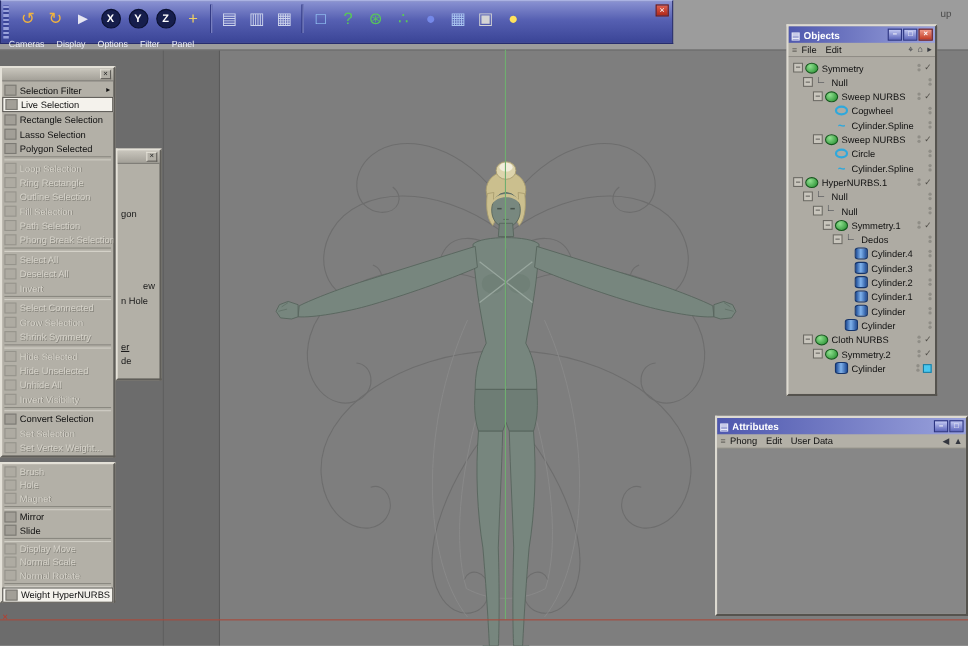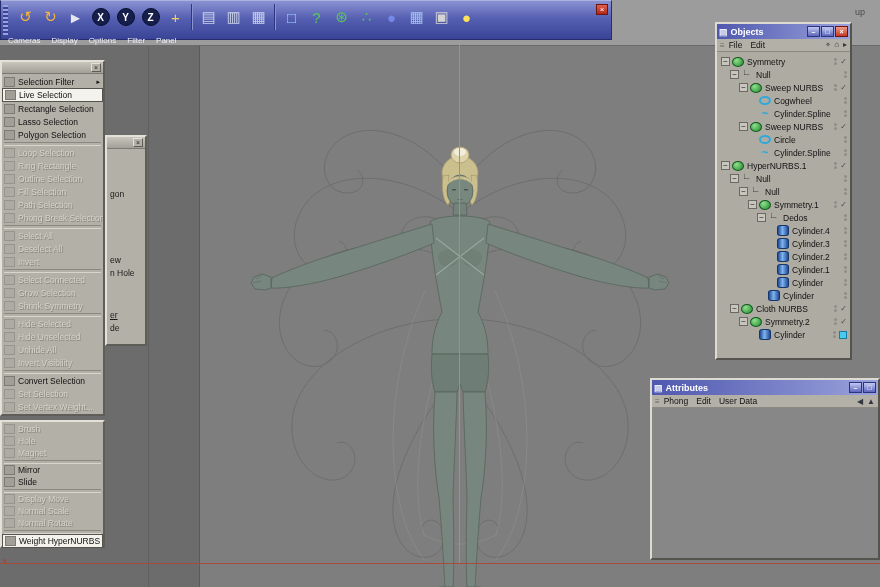--- a/index.html
+++ b/index.html
@@ -266,21 +266,21 @@
           <span class="mi-label">Rectangle Selection</span>
 
         </div>
         <div class="menu-item">
           <span class="mi-icon"></span>
           <span class="mi-label">Lasso Selection</span>
 
         </div>
         <div class="menu-item">
           <span class="mi-icon"></span>
-          <span class="mi-label">Polygon Selection</span>
+          <span class="mi-label">Polygon Selected</span>
 
         </div>
         <div class="menu-item sep">
           
           
           
         </div>
         <div class="menu-item disabled">
           <span class="mi-icon"></span>
           <span class="mi-label">Loop Selection</span>
@@ -399,21 +399,21 @@
       </div>
   </div>
 
   <div class="panel hidden-panel">
     <div class="panel-title">
       <span class="panel-close">×</span>
     </div>
     <div class="frag-area">
 
     <span class="frag" style="top: 40px;">gon</span>
-        <span class="frag" style="top: 106px;">ew</span>
+        <span class="frag" style="top: 106px; margin-left: 20px;">ew</span>
         <span class="frag" style="top: 119px;">n Hole</span>
         <span class="frag" style="top: 161px; text-decoration: underline;">er</span>
         <span class="frag" style="top: 174px;">de</span>
       </div>
   </div>
 
   <div class="panel tools-panel">
     <div class="menu-list">
 
     <div class="menu-item disabled">

